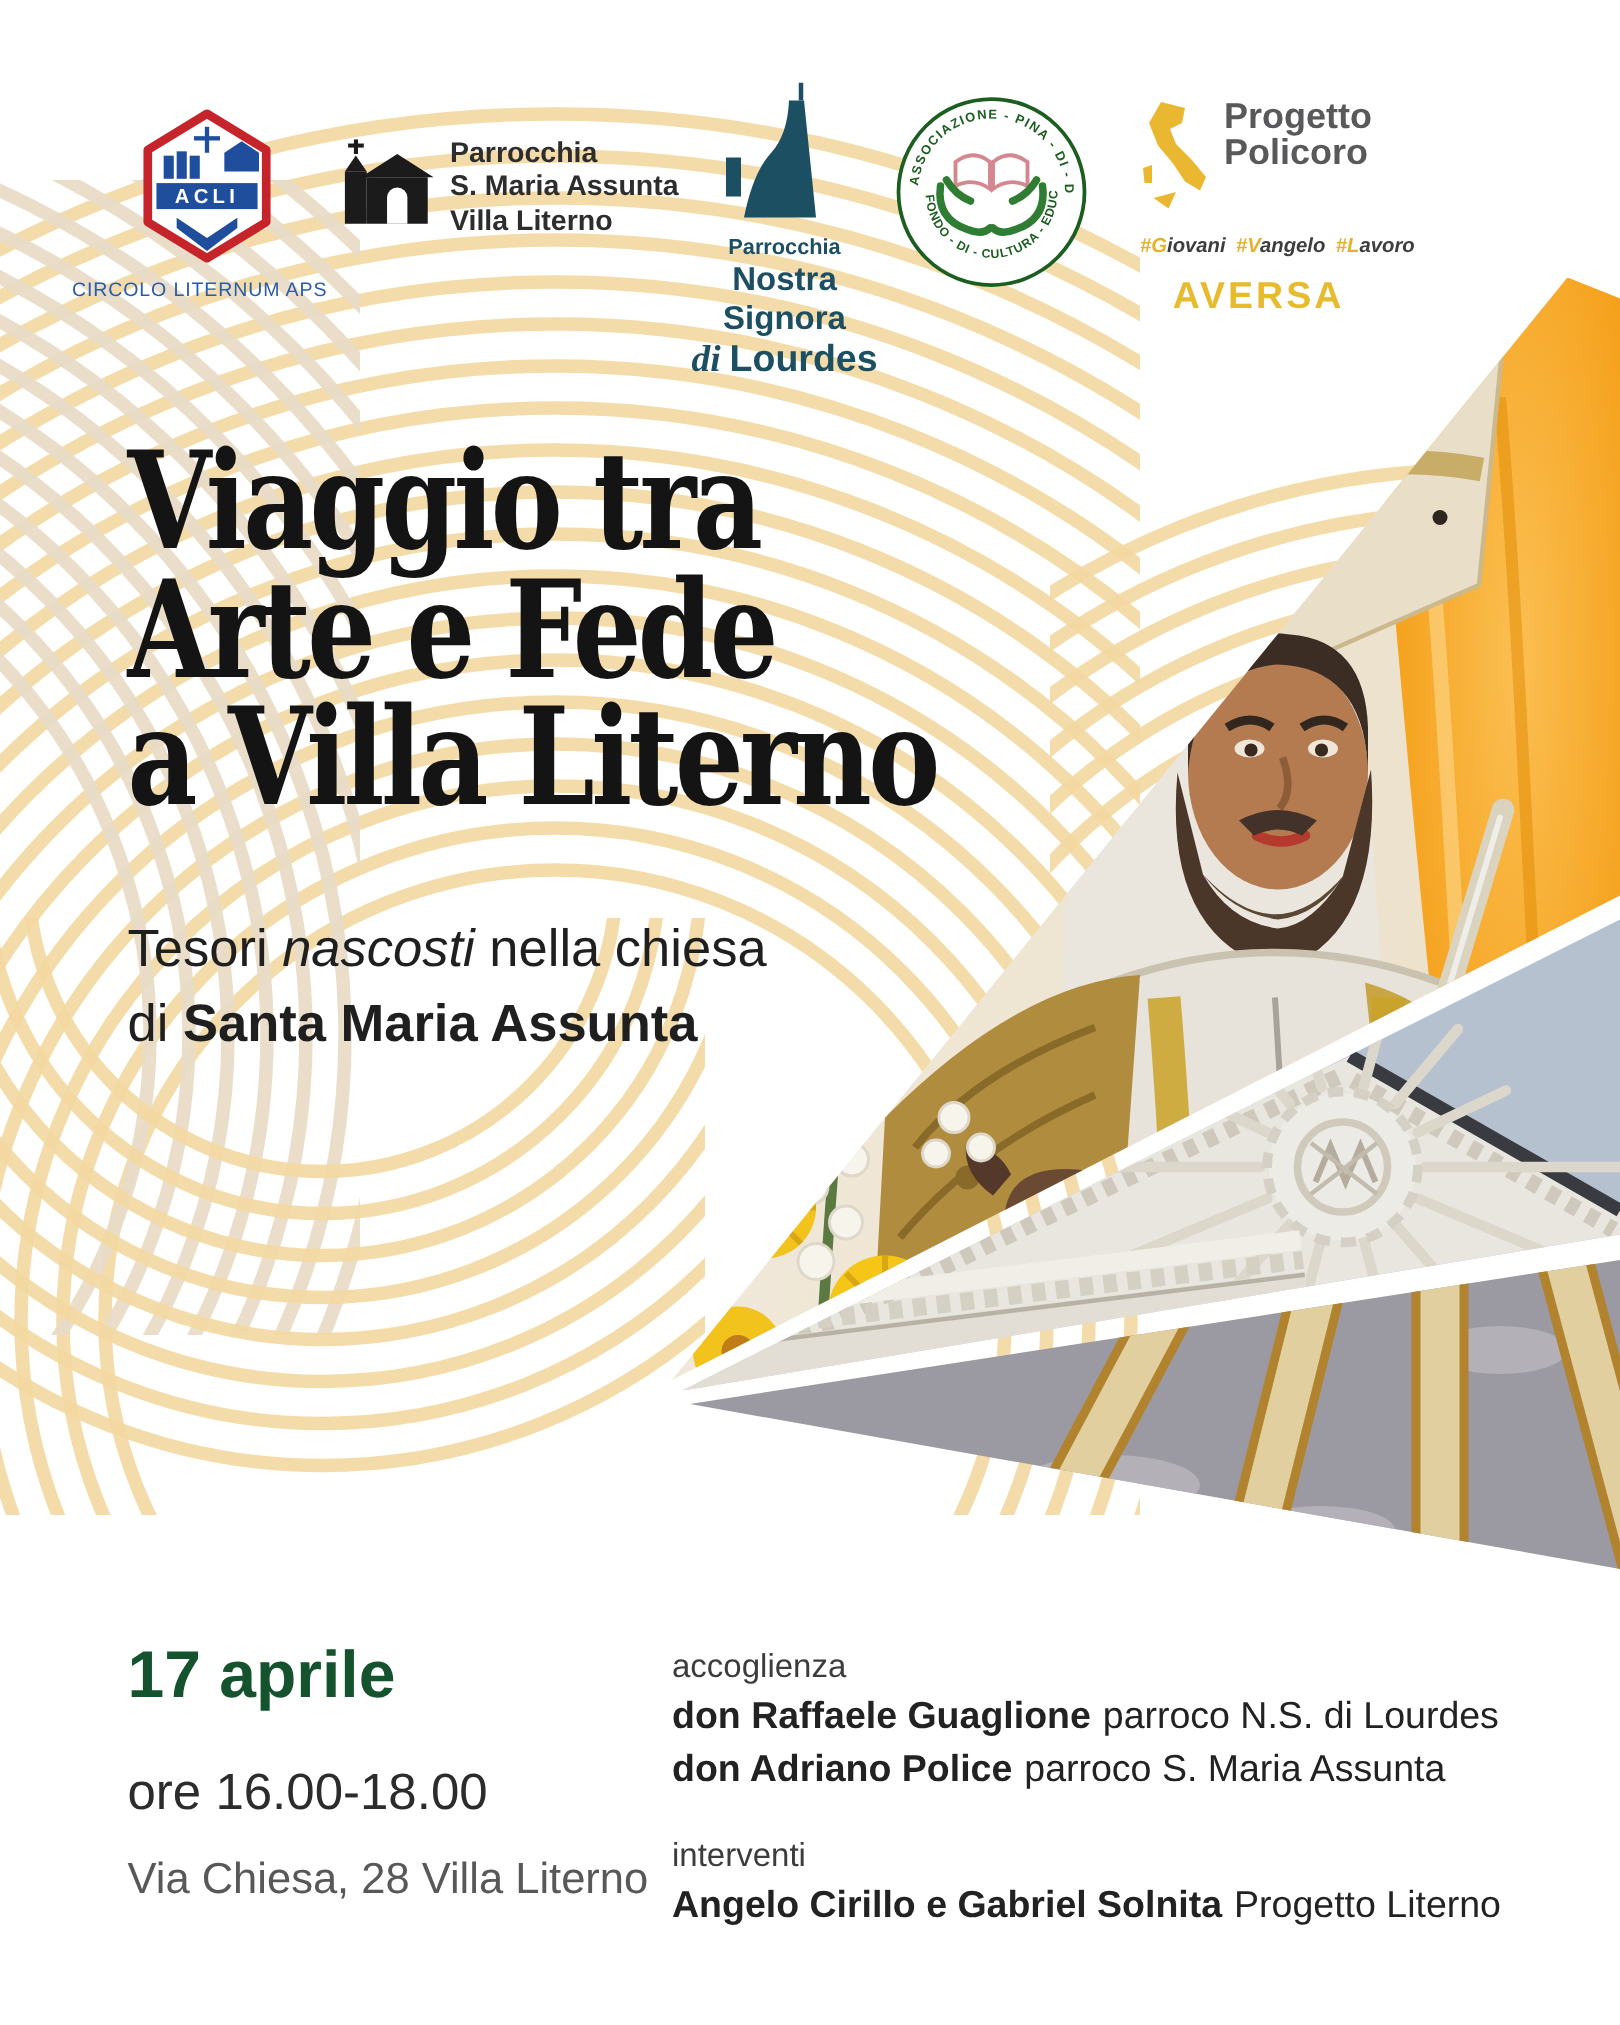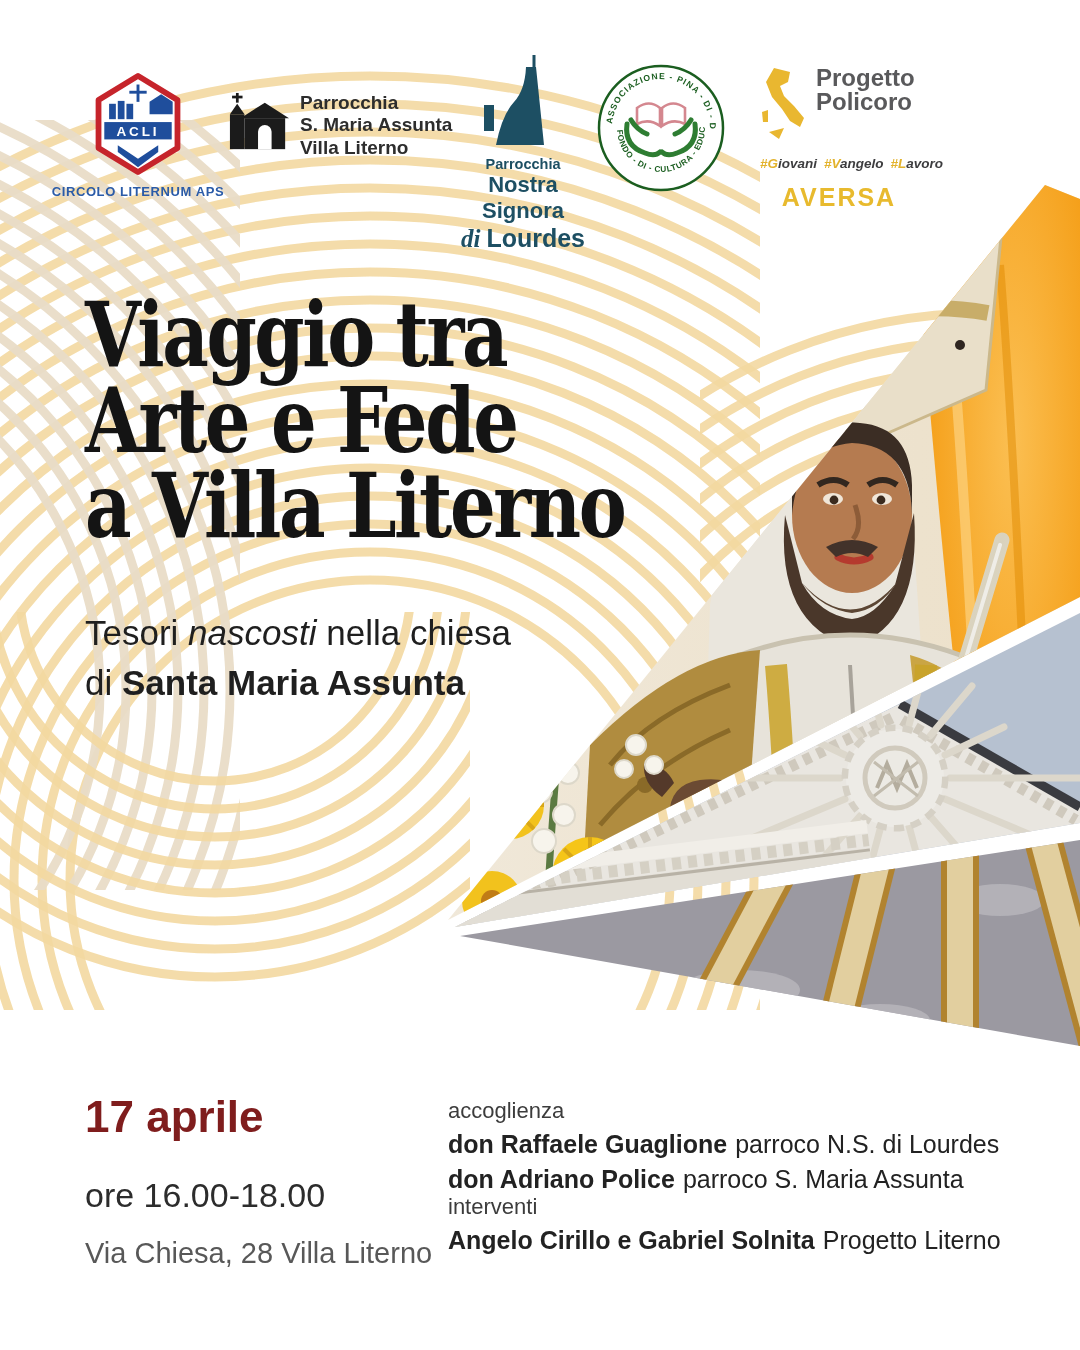--- a/index.html
+++ b/index.html
@@ -14,50 +14,50 @@
   
   .wedge{position:absolute;z-index:2;overflow:hidden;}
   #wedge-statue{left:440px;top:185px;width:640px;height:745px;
     clip-path:polygon(605px 0px,640px 14px,640px 412px,8px 735px);}
   #wedge-pediment{left:440px;top:600px;width:640px;height:330px;
     clip-path:polygon(15px 327px,640px 13px,640px 223px);}
   #wedge-fresco{left:440px;top:830px;width:640px;height:220px;
     clip-path:polygon(20px 106px,640px 10px,640px 216px);}
 
   
-  .logo-caption{font-size:13px;font-weight:bold;color:#2a5ba8;letter-spacing:.6px;text-align:center;}
+  .logo-caption{font-size:13px;font-weight:normal;color:#2a5ba8;letter-spacing:.6px;}
   .sma-text{font-size:19px;font-weight:600;color:#2d2d2d;line-height:1.18;}
   .lourdes-small{color:#1d4f63;font-weight:bold;text-align:center;}
   .lourdes-big{color:#1d4f63;text-align:center;font-size:25px;font-weight:bold;}
   .lourdes-big .di{font-family:"Liberation Serif",serif;font-style:italic;font-weight:600;margin-right:6px;}
   .policoro-name{font-size:24px;font-weight:600;color:#59595b;line-height:1.02;}
   .tags{font-size:13.5px;font-style:italic;font-weight:bold;color:#3d3d3f;white-space:nowrap;}
   .tag{display:inline-block;margin-right:7px;}
   .tag::first-letter{color:#e3b32d;}
   .aversa{font-size:25px;font-weight:bold;color:#e8ba2e;letter-spacing:2px;text-align:center;}
 
   
   #title{left:85px;top:292px;z-index:3;color:#141414;font-family:"DejaVu Serif","Liberation Serif",serif;
          font-weight:bold;font-size:90px;line-height:.95;letter-spacing:-3px;
          transform:scaleX(.8);transform-origin:left top;white-space:nowrap;}
   
   #subtitle{left:85px;top:608px;z-index:3;font-size:35px;color:#1f1f1f;line-height:1.42;white-space:nowrap;}
   #subtitle .it{font-style:italic;}
   #subtitle .b{font-weight:bold;}
 
   
-  .evt-date{left:85px;top:1092px;font-size:44px;font-weight:bold;color:#7f1d1d;z-index:3;}
+  .evt-date{left:85px;top:1092px;font-size:44px;font-weight:bold;color:#14532d;z-index:3;}
   .evt-time{left:85px;top:1144px;font-size:34px;color:#2c2c2c;z-index:3;margin-top:32px;}
   .evt-addr{left:85px;top:1237px;font-size:29px;color:#585858;z-index:3;}
   .col-label{font-size:22px;color:#3c3c3c;}
   .person{font-size:25px;color:#222;margin-top:6px;white-space:nowrap;}
   .person .name{font-weight:bold;}
   .person .role{margin-left:8px;font-weight:normal;}
   #right-col{left:448px;top:1098px;z-index:3;width:600px;}
-  #talks-block{}
+  #talks-block{margin-top:30px;}
 </style>
 </head>
 <body>
 
 <div id="poster">
 
   <svg id="bg-arcs" width="1080" height="1350" viewBox="0 0 1080 1350">
     <defs>
       <clipPath id="clipA">
           <rect x="0" y="0" width="760" height="1010"></rect>

